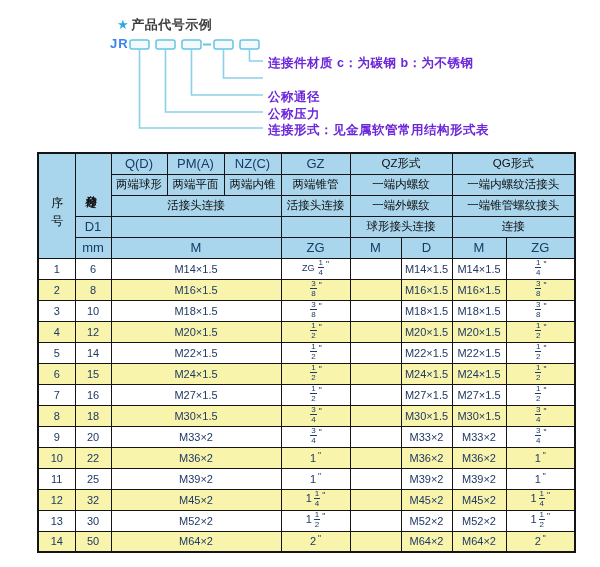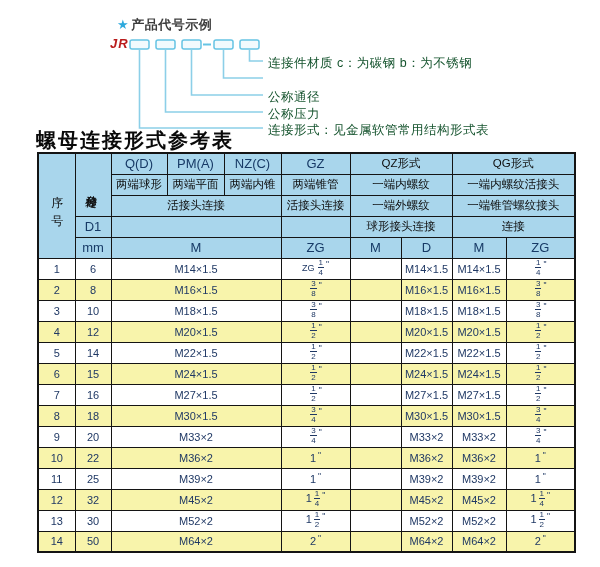--- a/index.html
+++ b/index.html
@@ -4,23 +4,23 @@
 <style>
   * { margin:0; padding:0; box-sizing:border-box; }
   html,body { background:#fff; }
   body { font-family:"Liberation Sans", sans-serif; }
   .page { position:relative; width:600px; height:567px; background:#ffffff; overflow:hidden; }
 
   
   .diagram { position:absolute; left:0; top:0; width:600px; height:150px; }
   .diagram-heading { position:absolute; left:117px; top:16px; font-size:13px; color:#3c3c3c; font-weight:bold; letter-spacing:.5px; }
   .diagram-heading .star { color:#2da9dd; margin-right:2px; font-weight:normal; }
-  .code-prefix { position:absolute; left:110px; top:36px; font-size:13px; color:#b91c1c; font-weight:bold; letter-spacing:1px;font-style:italic; }
+  .code-prefix { position:absolute; left:110px; top:36px; font-size:13px; color:#3b82f6; font-weight:bold; letter-spacing:1px; }
   .diagram svg { position:absolute; left:0; top:0; }
-  .dg-label { position:absolute; left:268px; font-size:12.5px; color:#14532d; font-weight:normal; white-space:nowrap; letter-spacing:.5px; }
+  .dg-label { position:absolute; left:268px; font-size:12.5px; color:#6d28d9; font-weight:bold; white-space:nowrap; letter-spacing:.5px; }
   .dg-l0 { top:55px; } .dg-l1 { top:72px; } .dg-l2 { top:89px; } .dg-l3 { top:106px; } .dg-l4 { top:122px; }
 
   
   .table-title { position:absolute; left:36px; top:127px; font-size:20px; font-weight:bold; color:#0a0a0a; letter-spacing:2px; font-family:"DejaVu Serif", serif; }
 
   
   table.ref { position:absolute; left:37px; top:152px; border-collapse:collapse; table-layout:fixed; background:#fff; border:2px solid #141414; }
   table.ref th, table.ref td { border:1px solid #141414; text-align:center; vertical-align:middle; overflow:hidden; }
   table.ref th { background:#a9d6ec; font-weight:normal; font-size:11.5px; color:#0d0d0d; height:21px; }
   table.ref th.lat { color:#173a66; font-size:13px; }
@@ -63,21 +63,20 @@
     <div class="diagram-heading">
       <span class="star">★</span><span>产品代号示例</span>
     </div>
     <div class="code-prefix">JR</div>
     <div class="dg-label dg-l0">连接件材质  c：为碳钢  b：为不锈钢</div>
     <div class="dg-label dg-l2">公称通径</div>
     <div class="dg-label dg-l3">公称压力</div>
     <div class="dg-label dg-l4">连接形式：见金属软管常用结构形式表</div>
   </div>
 
-  <div class="table-title">螺母连接形式参考表</div>
 
   <table class="ref">
     <colgroup>
       <col style="width:37px">
         <col style="width:36px">
         <col style="width:56px">
         <col style="width:57px">
         <col style="width:57px">
       <col style="width:69px">
         <col style="width:51px">

